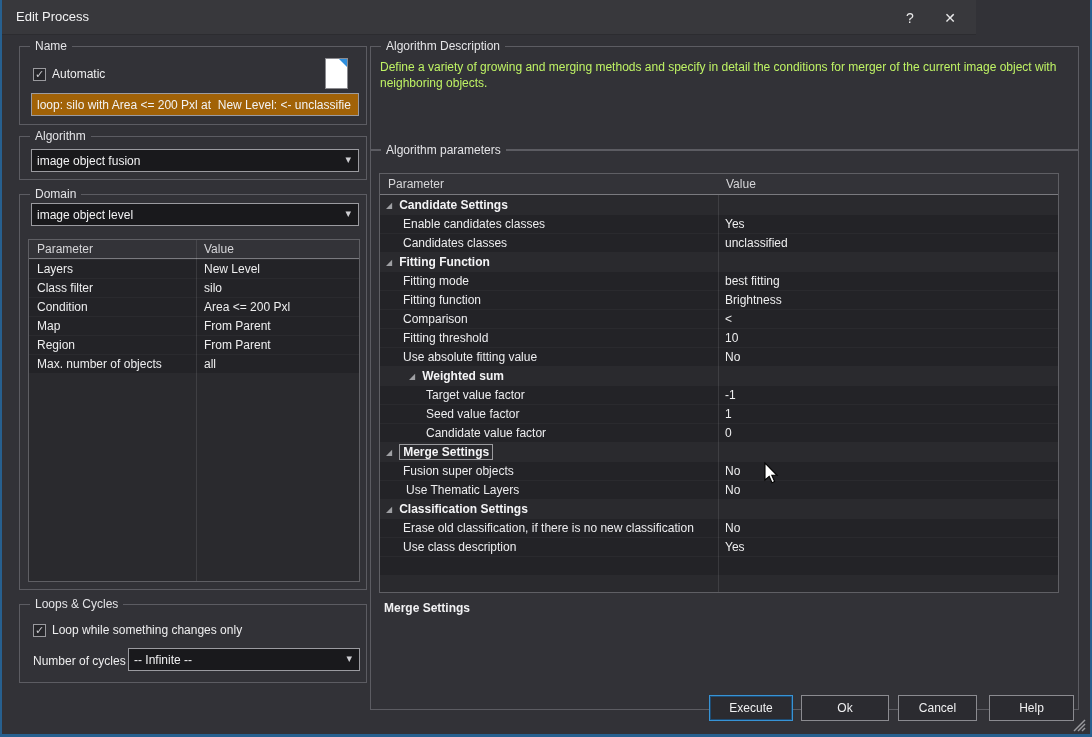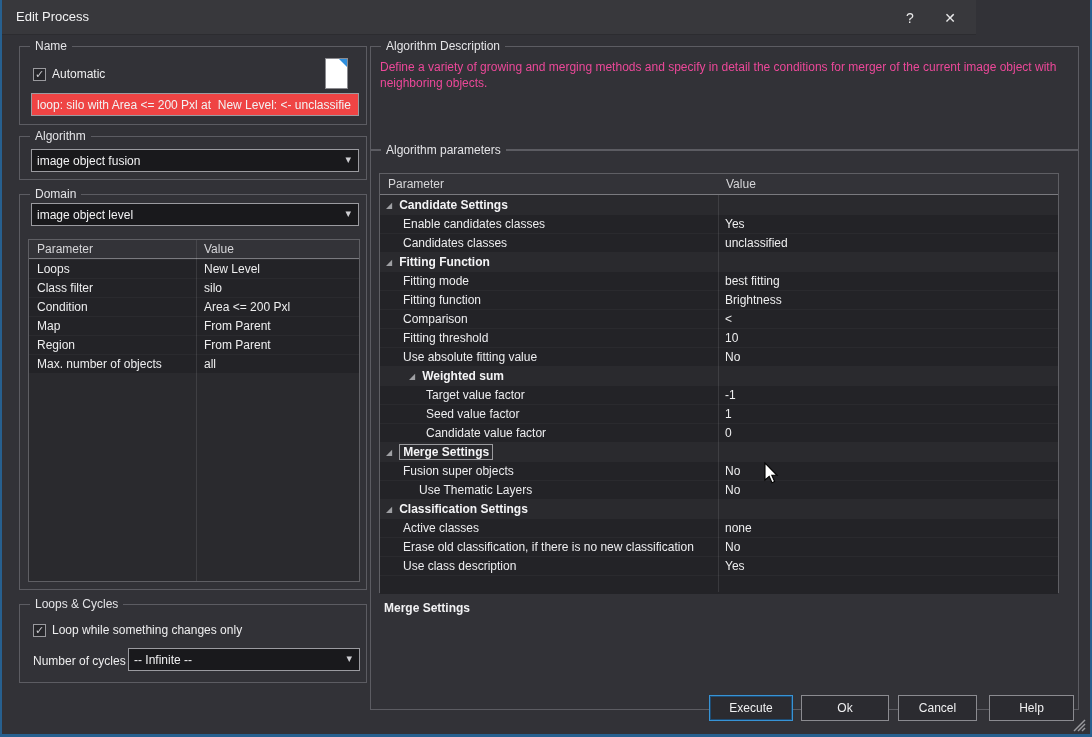--- a/index.html
+++ b/index.html
@@ -32,33 +32,33 @@
   
   .g-desc      { left:368px; top:46px;  width:709px; height:104px; }
   .g-params    { left:368px; top:150px; width:709px; height:560px; }
 
   .checkrow { position:absolute; display:flex; align-items:center; gap:6px; }
   .checkbox { width:13px; height:13px; background:#26262a; border:1px solid #9a9a9e;
     color:#c9c9cd; font-size:11px; line-height:11px; text-align:center; }
   .checkbox .mark { visibility:hidden; }
   .checkbox.on .mark { visibility:visible; }
 
-  .textinput { position:absolute; background:#ef4444; border:1px solid #9b9ba0; color:#f2f2f3;
+  .textinput { position:absolute; background:#a16207; border:1px solid #9b9ba0; color:#f2f2f3;
     font-family:inherit; font-size:12px; padding:0 5px; outline:none; white-space:nowrap; overflow:hidden; }
 
   .dropdown { position:absolute; background:#19191c; border:1px solid #9b9ba0; color:#f2f2f3;
     display:flex; align-items:center; padding:0 5px; }
   .dropdown .arrow { position:absolute; right:7px; top:3px; font-size:11px; color:#cfcfd3; }
 
   .doc-icon { position:absolute; left:305px; top:11px; width:23px; height:31px; background:#ffffff;
     border:1px solid #8b8b90; }
   .doc-icon .fold { position:absolute; right:0; top:0; width:0; height:0;
     border-left:8px solid transparent; border-top:8px solid #2f8fdd; }
 
-  .desc-text { position:absolute; left:9px; top:12px; width:692px; line-height:1.35; color:#ec4899; }
+  .desc-text { position:absolute; left:9px; top:12px; width:692px; line-height:1.35; color:#bef264; }
 
   
   .table { position:absolute; background:#2a2a2e; border:1px solid #5f5f64; }
   .thead { display:flex; background:#333338; border-bottom:1px solid #7a7a7f; color:#d6d6d9; }
   .thead .cell { padding:0 8px; display:flex; align-items:center; }
   .colsep { position:absolute; top:0; bottom:0; width:1px; background:rgba(255,255,255,0.10); }
 
   .row { display:flex; height:19px; align-items:center; background:#232327; border-top:1px solid #2a2a2e; }
   .row .cell { overflow:hidden; white-space:nowrap; height:100%; display:flex; align-items:center; }
   .prow { display:flex; height:19px; align-items:center; background:#232327; border-top:1px solid #2a2a2e; }
@@ -121,21 +121,21 @@
       <span>image object level</span>
       <span class="arrow">▾</span>
     </div>
     <div class="table" style="left:8px; top:44px; width:332px; height:343px;">
       <div class="thead" style="height:19px;">
         <div class="cell" style="flex:0 0 167px;">Parameter</div>
         <div class="cell">Value</div>
       </div>
       <div>
           <div class="row">
-            <div class="cell" style="flex: 0 0 167px; padding: 0px 8px;">Loops</div>
+            <div class="cell" style="flex: 0 0 167px; padding: 0px 8px;">Layers</div>
             <div class="cell" style="padding-left: 8px;">New Level</div>
           </div>
           <div class="row">
             <div class="cell" style="flex: 0 0 167px; padding: 0px 8px;">Class filter</div>
             <div class="cell" style="padding-left: 8px;">silo</div>
           </div>
           <div class="row">
             <div class="cell" style="flex: 0 0 167px; padding: 0px 8px;">Condition</div>
             <div class="cell" style="padding-left: 8px;">Area &lt;= 200 Pxl</div>
           </div>
@@ -270,37 +270,31 @@
             </div>
             <div class="cell right"></div>
           </div>
           <div class="prow item">
             <div class="cell left" style="padding-left: 23px;">
               <span class="plabel">Fusion super objects</span>
             </div>
             <div class="cell right">No</div>
           </div>
           <div class="prow item">
-            <div class="cell left" style="padding-left: 39px;">
+            <div class="cell left" style="padding-left: 26px;">
               <span class="plabel">Use Thematic Layers</span>
             </div>
             <div class="cell right">No</div>
           </div>
           <div class="prow group">
             <div class="cell left" style="padding-left: 6px;">
               <span class="tri">◢</span>
               <span class="plabel">Classification Settings</span>
             </div>
             <div class="cell right"></div>
-          </div>
-          <div class="prow item">
-            <div class="cell left" style="padding-left: 23px;">
-              <span class="plabel">Active classes</span>
-            </div>
-            <div class="cell right">none</div>
           </div>
           <div class="prow item">
             <div class="cell left" style="padding-left: 23px;">
               <span class="plabel">Erase old classification, if there is no new classification</span>
             </div>
             <div class="cell right">No</div>
           </div>
           <div class="prow item">
             <div class="cell left" style="padding-left: 23px;">
               <span class="plabel">Use class description</span>

